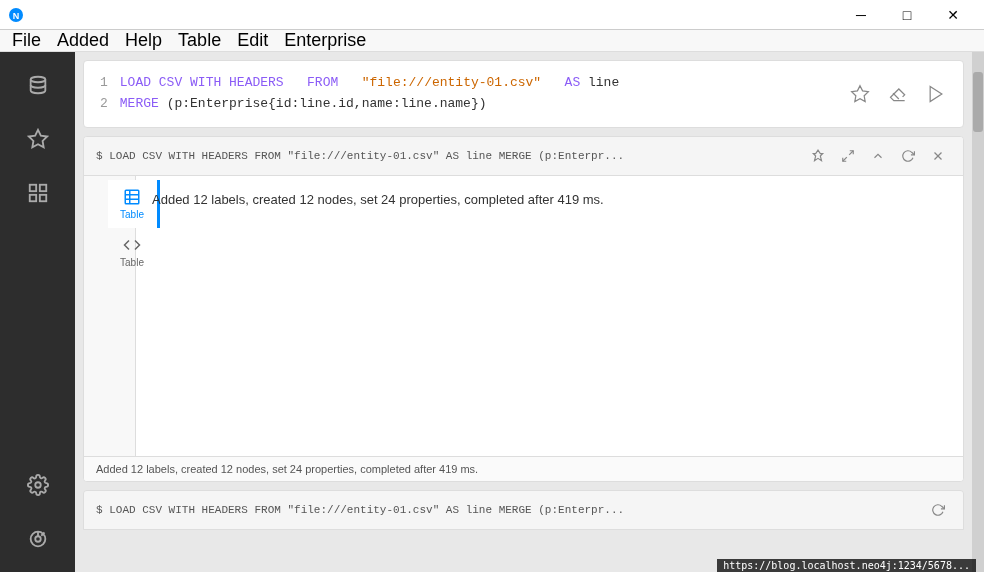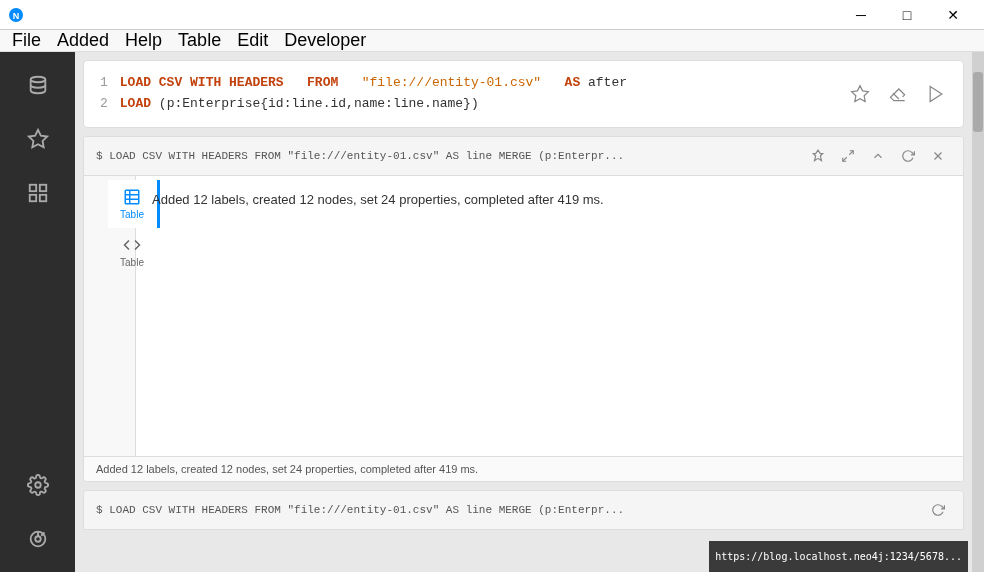--- a/index.html
+++ b/index.html
@@ -60,21 +60,21 @@
       position: absolute; right: 12px; top: 50%; transform: translateY(-50%);
       display: flex; gap: 8px;
     }
     .code-action-btn {
       background: none; border: none; cursor: pointer; color: #888; font-size: 18px;
       width: 30px; height: 30px; display: flex; align-items: center; justify-content: center;
       border-radius: 4px;
     }
     .line-numbers { color: #999; line-height: 1.6; }
     .code-content { line-height: 1.6; flex: 1; }
-    .kw { color: #c2410c; font-weight: bold; }
+    .kw { color: #8b5cf6; font-weight: normal; }
     .str { color: #cc6600; }
     .plain { color: #333; }
 
     
     .result-panel {
       background: #fff; border: 1px solid #ddd; border-radius: 4px;
       overflow: hidden;
     }
     .result-header {
       background: #f5f5f5; border-bottom: 1px solid #ddd; padding: 6px 12px;
@@ -129,22 +129,22 @@
     .scrollbar-track {
       width: 12px; background: #d0d0d0; position: relative;
     }
     .scrollbar-thumb {
       width: 10px; height: 60px; background: #aaa; border-radius: 3px;
       position: absolute; top: 20px; left: 1px;
     }
 
     
     .tooltip-overlay {
-      position: fixed; bottom: 0; right: 16px; background: rgba(0,0,0,0.75);
-      color: #fff; font-size: 10px; padding: 10px 6px; z-index: 999;
+      position: fixed; bottom: 0; right: 8px; background: rgba(0,0,0,0.75);
+      color: #fff; font-size: 10px; padding: 1px 6px; z-index: 999;
     }
   </style>
 </head>
 <body>
 
 <div class="titlebar">
   <div class="titlebar-left">
 
     <svg width="16" height="16" viewBox="0 0 16 16">
       <circle cx="8" cy="8" r="7" fill="#018bff"></circle>
@@ -157,21 +157,21 @@
     <button class="titlebar-btn close">✕</button>
   </div>
 </div>
 
 <div class="menubar">
   <span class="menu-item">File</span>
   <span class="menu-item">Added</span>
   <span class="menu-item">Help</span>
   <span class="menu-item">Table</span>
   <span class="menu-item">Edit</span>
-  <span class="menu-item">Developer</span>
+  <span class="menu-item">Enterprise</span>
 </div>
 
 <div class="main-layout">
 
   <div class="sidebar">
     <div class="sidebar-item">
       <svg viewBox="0 0 24 24" fill="none" stroke="currentColor" stroke-width="2">
         <ellipse cx="12" cy="6" rx="8" ry="3"></ellipse>
         <path d="M4 6v6c0 1.66 3.58 3 8 3s8-1.34 8-3V6"></path>
         <path d="M4 12v6c0 1.66 3.58 3 8 3s8-1.34 8-3v-6"></path>
@@ -216,24 +216,24 @@
       </div>
       <div class="code-content">
         <div>
           <span class="kw">LOAD CSV WITH HEADERS</span>
           <span class="plain">&nbsp; </span>
           <span class="kw">FROM</span>
           <span class="plain">&nbsp;</span>
           <span class="str">"file:///entity-01.csv"</span>
           <span class="plain">&nbsp;</span>
           <span class="kw">AS</span>
-          <span class="plain"> after</span>
+          <span class="plain"> line</span>
         </div>
         <div>
-          <span class="kw">LOAD</span>
+          <span class="kw">MERGE</span>
           <span class="plain"> (p:Enterprise{id:line.id,name:line.name})</span>
         </div>
       </div>
       <div class="code-editor-actions">
         <button class="code-action-btn">
           <svg width="20" height="20" viewBox="0 0 24 24" fill="none" stroke="#888" stroke-width="1.5">
             <polygon points="12,2 15.09,8.26 22,9.27 17,14.14 18.18,21.02 12,17.77 5.82,21.02 7,14.14 2,9.27 8.91,8.26"></polygon>
           </svg>
         </button>
         <button class="code-action-btn">

